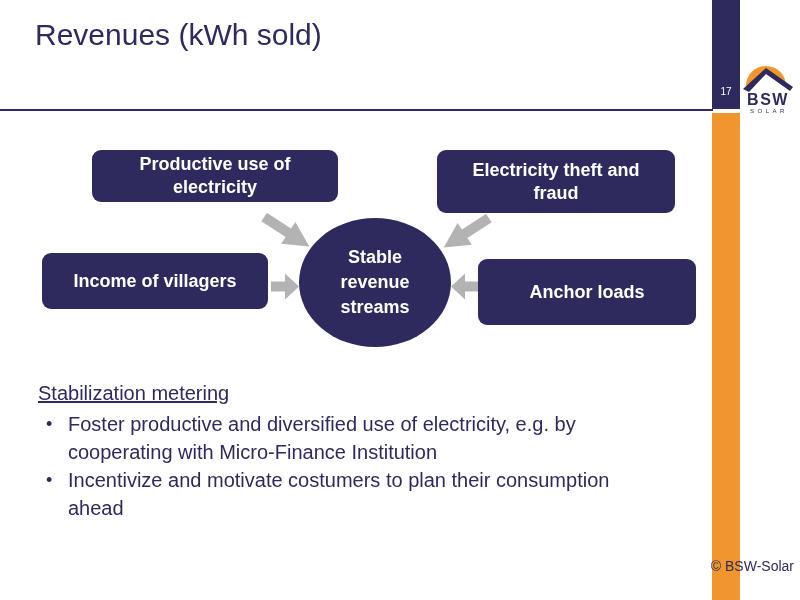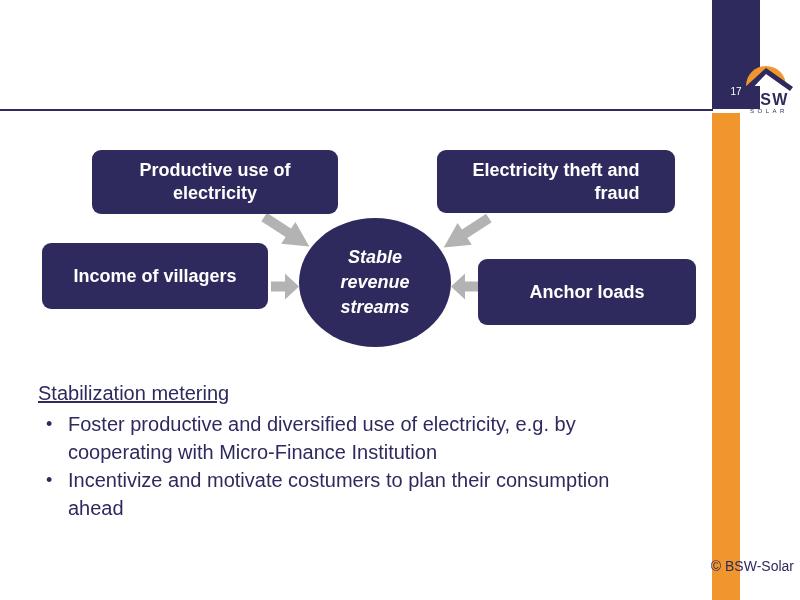--- a/index.html
+++ b/index.html
@@ -9,48 +9,48 @@
   }
   .title {
     position:absolute; left:35px; top:16px;
     font-size:30px; line-height:38px; color:#2e2a5e;
   }
   .rule {
     position:absolute; left:0; top:109px; width:713px; height:2px;
     background:#2e2a5e;
   }
   .navy-strip {
-    position:absolute; left:712px; top:0; width:48px; height:109px;
+    position:absolute; left:712px; top:0; width:28px; height:109px;
     background:#2e2a5e;
   }
   .page-num {
     position:absolute; left:0; bottom:12px; width:100%;
     text-align:center; color:#ffffff; font-size:10px;
   }
   .orange-strip {
     position:absolute; left:712px; top:113px; width:28px; height:487px;
     background:#f0962d;
   }
   .logo { position:absolute; left:740px; top:57px; width:57px; height:58px; }
   .box {
     position:absolute; background:#2e2a5e; border-radius:9px; color:#ffffff;
     display:flex; align-items:center; justify-content:center; text-align:center;
     font-size:18px; font-weight:600; line-height:23px; white-space:pre-line;
     z-index:2;
   }
-  #box-productive { left:92px;  top:150px; width:246px; height:64px; }
-  #box-theft      { left:437px; top:150px; width:238px; height:63px;text-align:right; }
-  #box-income     { left:42px;  top:243px; width:226px; height:66px; }
+  #box-productive { left:92px;  top:150px; width:246px; height:52px; }
+  #box-theft      { left:437px; top:150px; width:238px; height:63px; }
+  #box-income     { left:42px;  top:253px; width:226px; height:56px; }
   #box-anchor     { left:478px; top:252px; width:218px; height:66px;margin-top:7px; }
   .ellipse {
     position:absolute; left:299px; top:218px; width:152px; height:129px;
     background:#2e2a5e; border-radius:50%;
     display:flex; align-items:center; justify-content:center; text-align:center;
     color:#ffffff; font-size:18px; font-weight:600; line-height:25px;
-    white-space:pre-line; z-index:3;font-style:italic;
+    white-space:pre-line; z-index:3;
   }
   .arrow { position:absolute; z-index:1; }
   #arrow-a { left:264px; top:204px; width:54px; height:26px;
              transform:rotate(33deg); transform-origin:0 50%; }
   #arrow-b { left:489px; top:205px; width:54px; height:26px;
              transform:rotate(147deg); transform-origin:0 50%; }
   #arrow-c { left:271px; top:273px; width:28px; height:27px; }
   #arrow-d { left:451px; top:273px; width:28px; height:27px; transform:rotate(180deg); }
   .arrow path { fill:#b3b3b3; }
   .notes-heading {
@@ -67,20 +67,21 @@
     content:"\2022"; position:absolute; left:8px; top:0; font-size:18px;
   }
   .copyright {
     position:absolute; right:6px; top:558px; font-size:14px; color:#2e2a5e;
   }
 </style>
 </head>
 <body>
 
 <div class="title">
+  <div>Revenues (kWh sold)</div>
 </div>
 
 <div class="rule"></div>
 <div class="navy-strip">
   <div class="page-num">17</div>
 </div>
 <div class="orange-strip"></div>
 
 <svg class="logo" viewBox="0 0 57 58">
   <path d="M 6 29 A 18 18 0 0 1 46 29 Z" fill="#f0962d"></path>

